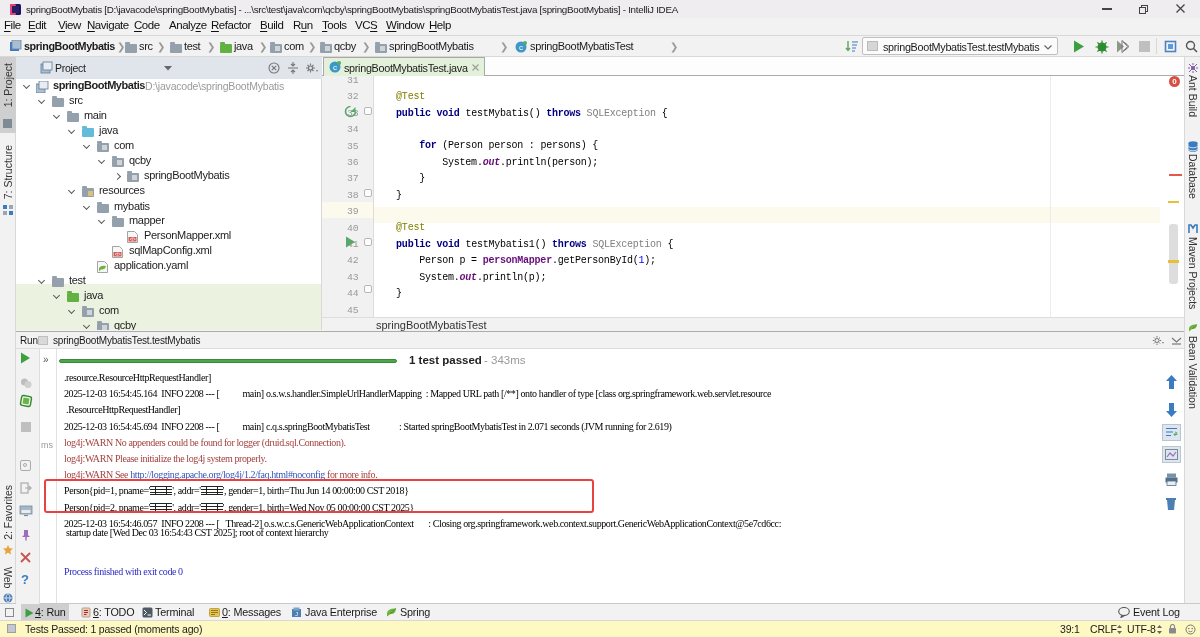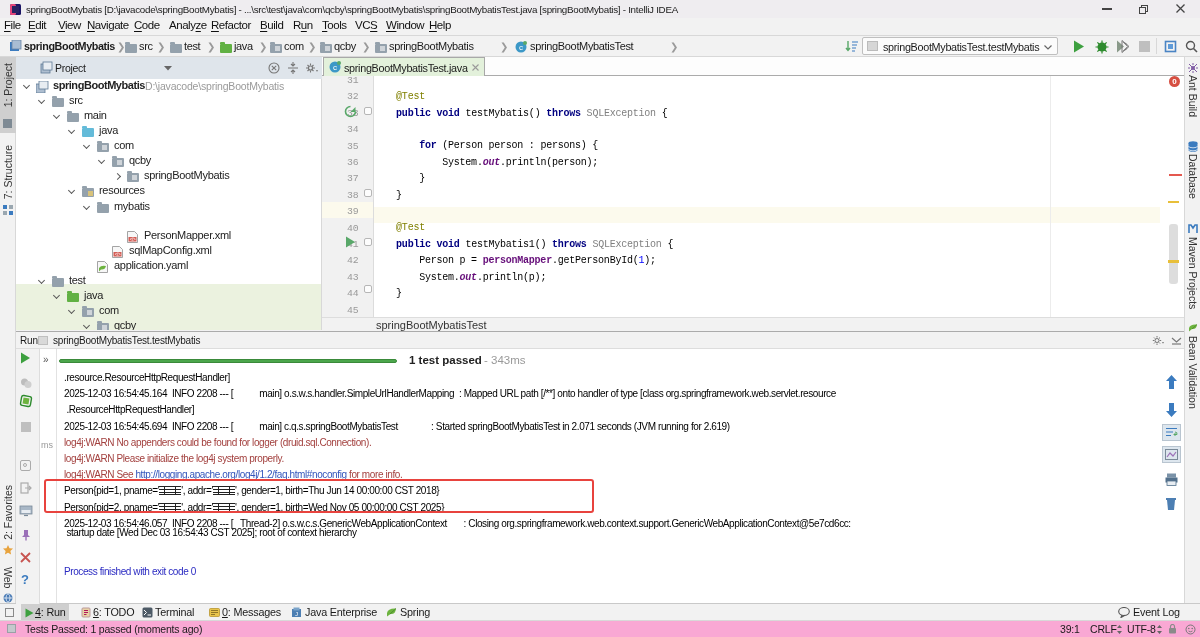--- a/index.html
+++ b/index.html
@@ -48,32 +48,32 @@
   .num { color:#0000FF; }
   #curline { position:absolute; left:0; top:131px; width:838px; height:16.4px; background:#FCFAED; }
   #editbread { position:absolute; left:322px; top:317px; width:862px; height:14px; background:#F2F2F2; border-top:1px solid #DDD; font-size:11px; color:#333; }
   
   #rightstripe { position:absolute; left:1184px; top:57px; width:16px; height:546px; background:#F2F2F2; border-left:1px solid #D8D8D8; }
   
   #runpanel { position:absolute; left:16px; top:331px; width:1168px; height:272px; background:#FFF; border-top:1px solid #ABABAB; }
   #runheader { position:absolute; left:0; top:0; width:1168px; height:17px; background:#F2F2F2; border-bottom:1px solid #DDD; font-size:11px; }
   #runtools { position:absolute; left:0; top:17px; width:24px; height:255px; background:#F2F2F2; border-right:1px solid #DDD; z-index:3; }
   #console { position:absolute; left:0; top:17px; width:1168px; height:255px; background:#FFF; }
-  .con { position:absolute; font-family:Liberation Sans, sans-serif; font-size:10px; letter-spacing:-0.40px; white-space:pre; color:#000; }
+  .con { position:absolute; font-family:Liberation Serif, serif; font-size:10px; letter-spacing:-0.40px; white-space:pre; color:#000; }
   .err { color:#A3413F; }
   .cjk { display:inline-block; width:11px; height:9px; vertical-align:-1px;
          background: linear-gradient(to right, transparent 5px, #222 5px, #222 6px, transparent 6px),
                      repeating-linear-gradient(to bottom, #222 0 1px, transparent 1px 2.8px);
          background-size: 10px 100%, 10px 100%; background-repeat:no-repeat, repeat; }
   .lnk { color:#3355BB; text-decoration:underline; }
   .blue { color:#2B2BC2; }
   #runright { position:absolute; right:0; top:17px; width:24px; height:255px; background:#FFF; }
   
   #bottombar { position:absolute; left:0; top:603px; width:1200px; height:17px; background:#F2F2F2; border-top:1px solid #C9C9C9; font-size:10.8px; letter-spacing:-0.2px; }
-  #statusbar { position:absolute; left:0; top:620px; width:1200px; height:17px; background:#f9a8d4; border-top:1px solid #D8D8D8; font-size:10.5px; letter-spacing:-0.2px; }
+  #statusbar { position:absolute; left:0; top:620px; width:1200px; height:17px; background:#fef9c3; border-top:1px solid #D8D8D8; font-size:10.5px; letter-spacing:-0.2px; }
 </style>
 </head>
 <body>
 <div id="app">
   <div id="titlebar">
     <svg class="abs" style="left:10px;top:4px" width="11" height="11" viewBox="0 0 11 11">
         <rect x="0" y="0" width="11" height="11" rx="1.5" fill="#1b1464"></rect>
         <rect x="0" y="0" width="6" height="11" rx="1.5" fill="#e3447a"></rect>
         <rect x="2" y="2" width="7" height="7" fill="#262262"></rect>
       </svg>
@@ -256,20 +256,25 @@
       </div>
     <div class="trow" style="top:105px">
         <span class="chev open abs" style="left:53px"></span>
         <span class="ficon res abs" style="left:66px;top:4px"></span>
         <span class="lbl abs" style="left:83px">resources</span>
       </div>
     <div class="trow" style="top:121px">
         <span class="chev open abs" style="left:68px"></span>
         <span class="ficon abs" style="left:81px;top:4px"></span>
         <span class="lbl abs" style="left:98px">mybatis</span>
+      </div>
+    <div class="trow" style="top:135px">
+        <span class="chev open abs" style="left:83px"></span>
+        <span class="ficon abs" style="left:96px;top:4px"></span>
+        <span class="lbl abs" style="left:113px">mapper</span>
       </div>
     <div class="trow" style="top:150px">
         <svg class="abs" style="left:111px;top:2px" width="11" height="12" viewBox="0 0 11 12">
           <path d="M0.5 0.5 h7 l3 3 v8 h-10 Z" fill="#F7F7F7" stroke="#9a9a9a" stroke-width="0.9"></path>
           <rect x="1.5" y="6" width="8" height="4.5" fill="#D35C54"></rect>
           <text x="5.5" y="10" font-size="4.5" fill="#fff" text-anchor="middle" font-family="Liberation Sans">&lt;/&gt;</text>
         </svg>
         <span class="lbl abs" style="left:128px">PersonMapper.xml</span>
       </div>
     <div class="trow" style="top:165px">

